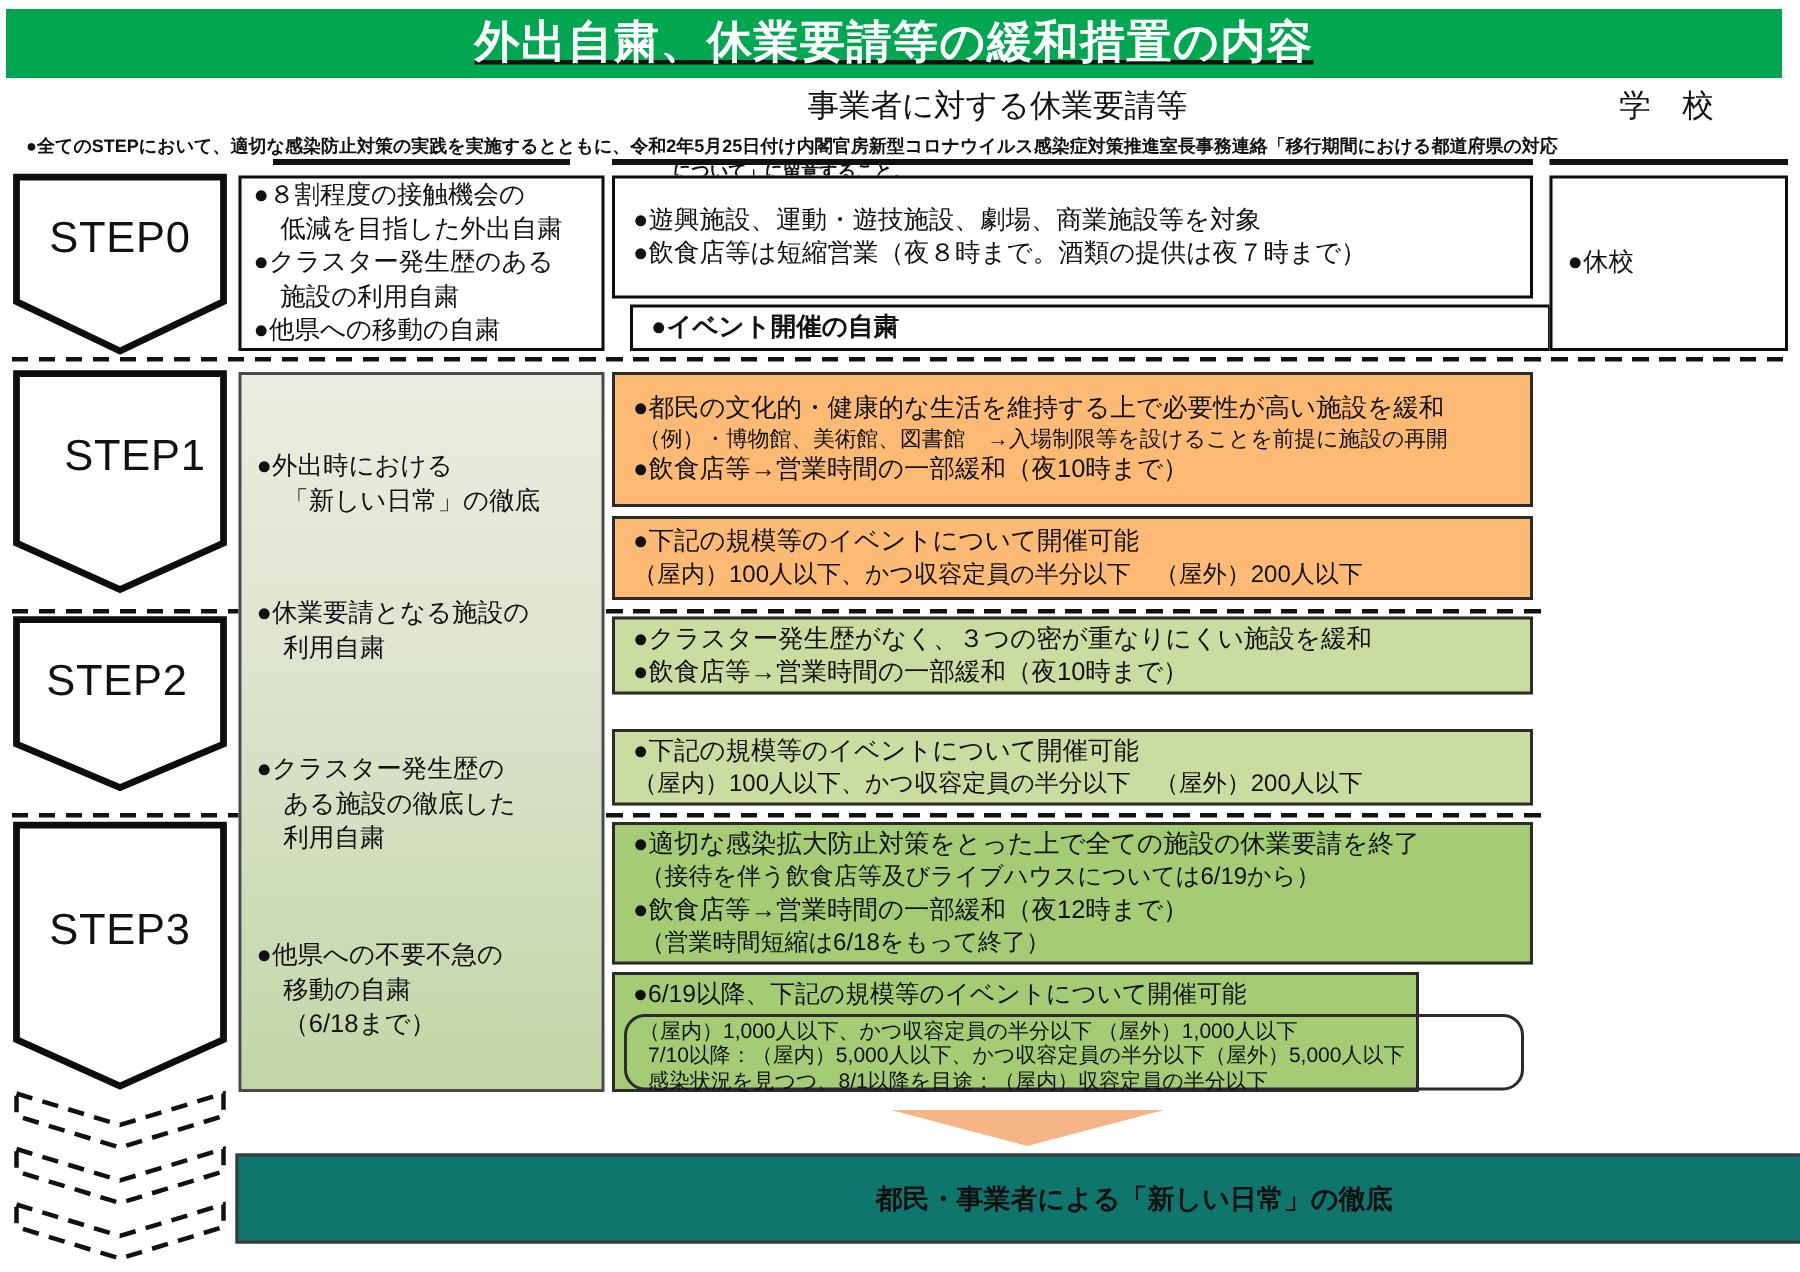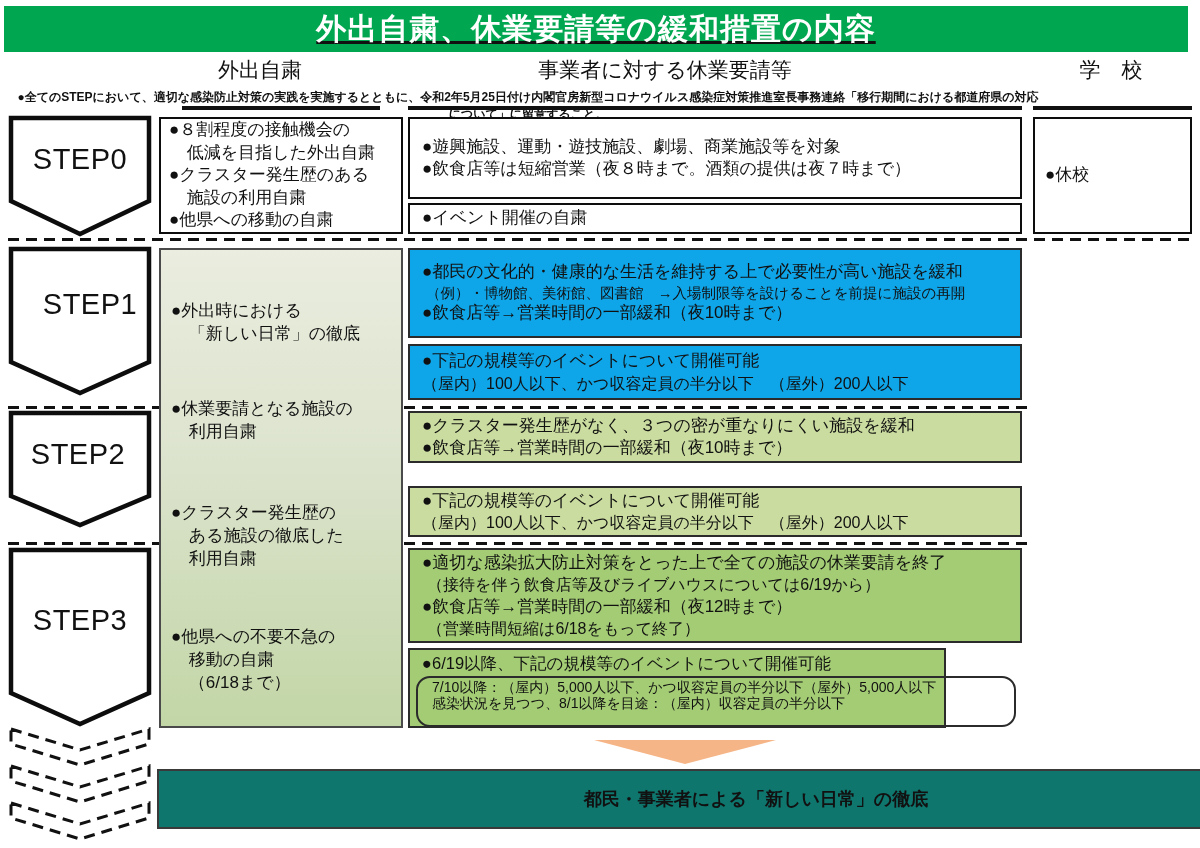--- a/index.html
+++ b/index.html
@@ -26,40 +26,39 @@
   
   .step-label{position:absolute;left:0;right:0;text-align:center;font-size:29px;letter-spacing:.5px;color:#111;}
   
   .outing-summary{left:159px;top:248px;width:244px;height:480px;border:2px solid #4a4a4a;
     background:linear-gradient(180deg,#eaeddf 0%,#dce3cd 45%,#c2d6a6 100%);}
   .school-summary{left:1033px;top:248px;width:159px;height:480px;border:2px solid #4a4a4a;
     background:linear-gradient(180deg,#f2f4ec 0%,#d9e3c6 45%,#8dc068 100%);}
   .tall-li{position:absolute;left:10px;right:4px;font-size:17px;line-height:1.35;
     padding-left:1.05em;text-indent:-1.05em;white-space:pre-line;}
   
-  .s1{background:#0ea5e9;}
+  .s1{background:#fdba74;}
   .s2{background:#cadc9f;}
   .s3{background:#a3cc74;}
   .detail-box{position:absolute;left:6px;top:26px;width:600px;height:51px;border:2px solid #2b2b2b;
     border-radius:14px;padding:1px 8px;box-sizing:border-box;}
   .detail-line{font-size:14px;line-height:1.17;white-space:nowrap;}
   
   .bottom-box{left:157px;top:769px;width:1198px;height:60px;border:2px solid #3a3a3a;background:#0f766e;
     display:flex;align-items:center;justify-content:center;font-size:18px;font-weight:bold;}
 </style>
 </head>
 <body>
 
 <div class="canvas">
 
   <div class="abs banner">
     <h1>外出自粛、休業要請等の緩和措置の内容</h1>
   </div>
 
-  <div class="abs colhead" style="left:160px;width:200px;">外出自粛</div>
   <div class="abs colhead" style="left:410px;width:510px;">事業者に対する休業要請等</div>
   <div class="abs colhead" style="left:1030px;width:162px;">学　校</div>
 
   <div class="abs note">●全てのSTEPにおいて、適切な感染防止対策の実践を実施するとともに、令和2年5月25日付け内閣官房新型コロナウイルス感染症対策推進室長事務連絡「移行期間における都道府県の対応について」に留意すること。</div>
 
   <div class="abs rule" style="left:182px;width:198px;"></div>
   <div class="abs rule" style="left:408px;width:614px;"></div>
   <div class="abs rule" style="left:1033px;width:159px;"></div>
 
   <div class="abs" style="left:8px;top:115px;width:144px;height:124px;">
@@ -99,21 +98,21 @@
     <div class="li main">●８割程度の接触機会の
 低減を目指した外出自粛</div>
     <div class="li main">●クラスター発生歴のある
 施設の利用自粛</div>
     <div class="li main">●他県への移動の自粛</div>
   </div>
   <div class="abs box vcenter" style="left:408px;top:117px;width:614px;height:82px;padding:6px 12px;">
     <div class="main nowrap">●遊興施設、運動・遊技施設、劇場、商業施設等を対象</div>
     <div class="main nowrap">●飲食店等は短縮営業（夜８時まで。酒類の提供は夜７時まで）</div>
   </div>
-  <div class="abs box vcenter" style="left:408px;top:203px;width:614px;height:31px;padding:10px 12px;">
+  <div class="abs box vcenter" style="left:420px;top:203px;width:614px;height:31px;padding:10px 12px;font-weight:bold;">
     <div class="main nowrap">●イベント開催の自粛</div>
   </div>
   <div class="abs box vcenter" style="left:1033px;top:117px;width:159px;height:117px;padding:0 10px;">
     <div class="main nowrap">●休校</div>
   </div>
 
   <div class="abs dash" style="left:8px;top:238px;width:1184px;"></div>
   <div class="abs dash" style="left:8px;top:406px;width:151px;"></div>
   <div class="abs dash" style="left:404px;top:406px;width:627px;"></div>
   <div class="abs dash" style="left:8px;top:542px;width:151px;"></div>
@@ -154,20 +153,21 @@
 
   <div class="abs gbox s3 vcenter" style="left:408px;top:548px;width:614px;height:95px;padding:2px 12px;">
     <div class="main nowrap">●適切な感染拡大防止対策をとった上で全ての施設の休業要請を終了</div>
     <div class="main nowrap" style="font-size:16px;padding-left:5px;">（接待を伴う飲食店等及びライブハウスについては6/19から）</div>
     <div class="main nowrap">●飲食店等→営業時間の一部緩和（夜12時まで）</div>
     <div class="main nowrap" style="font-size:16px;padding-left:5px;">（営業時間短縮は6/18をもって終了）</div>
   </div>
   <div class="abs gbox s3" style="left:408px;top:648px;width:538px;height:80px;padding:3px 12px;">
     <div class="main nowrap" style="font-size:16.5px;">●6/19以降、下記の規模等のイベントについて開催可能</div>
     <div class="detail-box">
+      <div class="detail-line">（屋内）1,000人以下、かつ収容定員の半分以下 （屋外）1,000人以下</div>
       <div class="detail-line" style="padding-left:6px;">7/10以降：（屋内）5,000人以下、かつ収容定員の半分以下（屋外）5,000人以下</div>
       <div class="detail-line" style="padding-left:6px;">感染状況を見つつ、8/1以降を目途：（屋内）収容定員の半分以下</div>
     </div>
   </div>
 
   <svg class="abs" style="left:594px;top:739px;" width="182" height="26">
     <polygon points="0,1 182,1 91,25" fill="#f6b587"></polygon>
   </svg>
 
   <div class="abs bottom-box">

